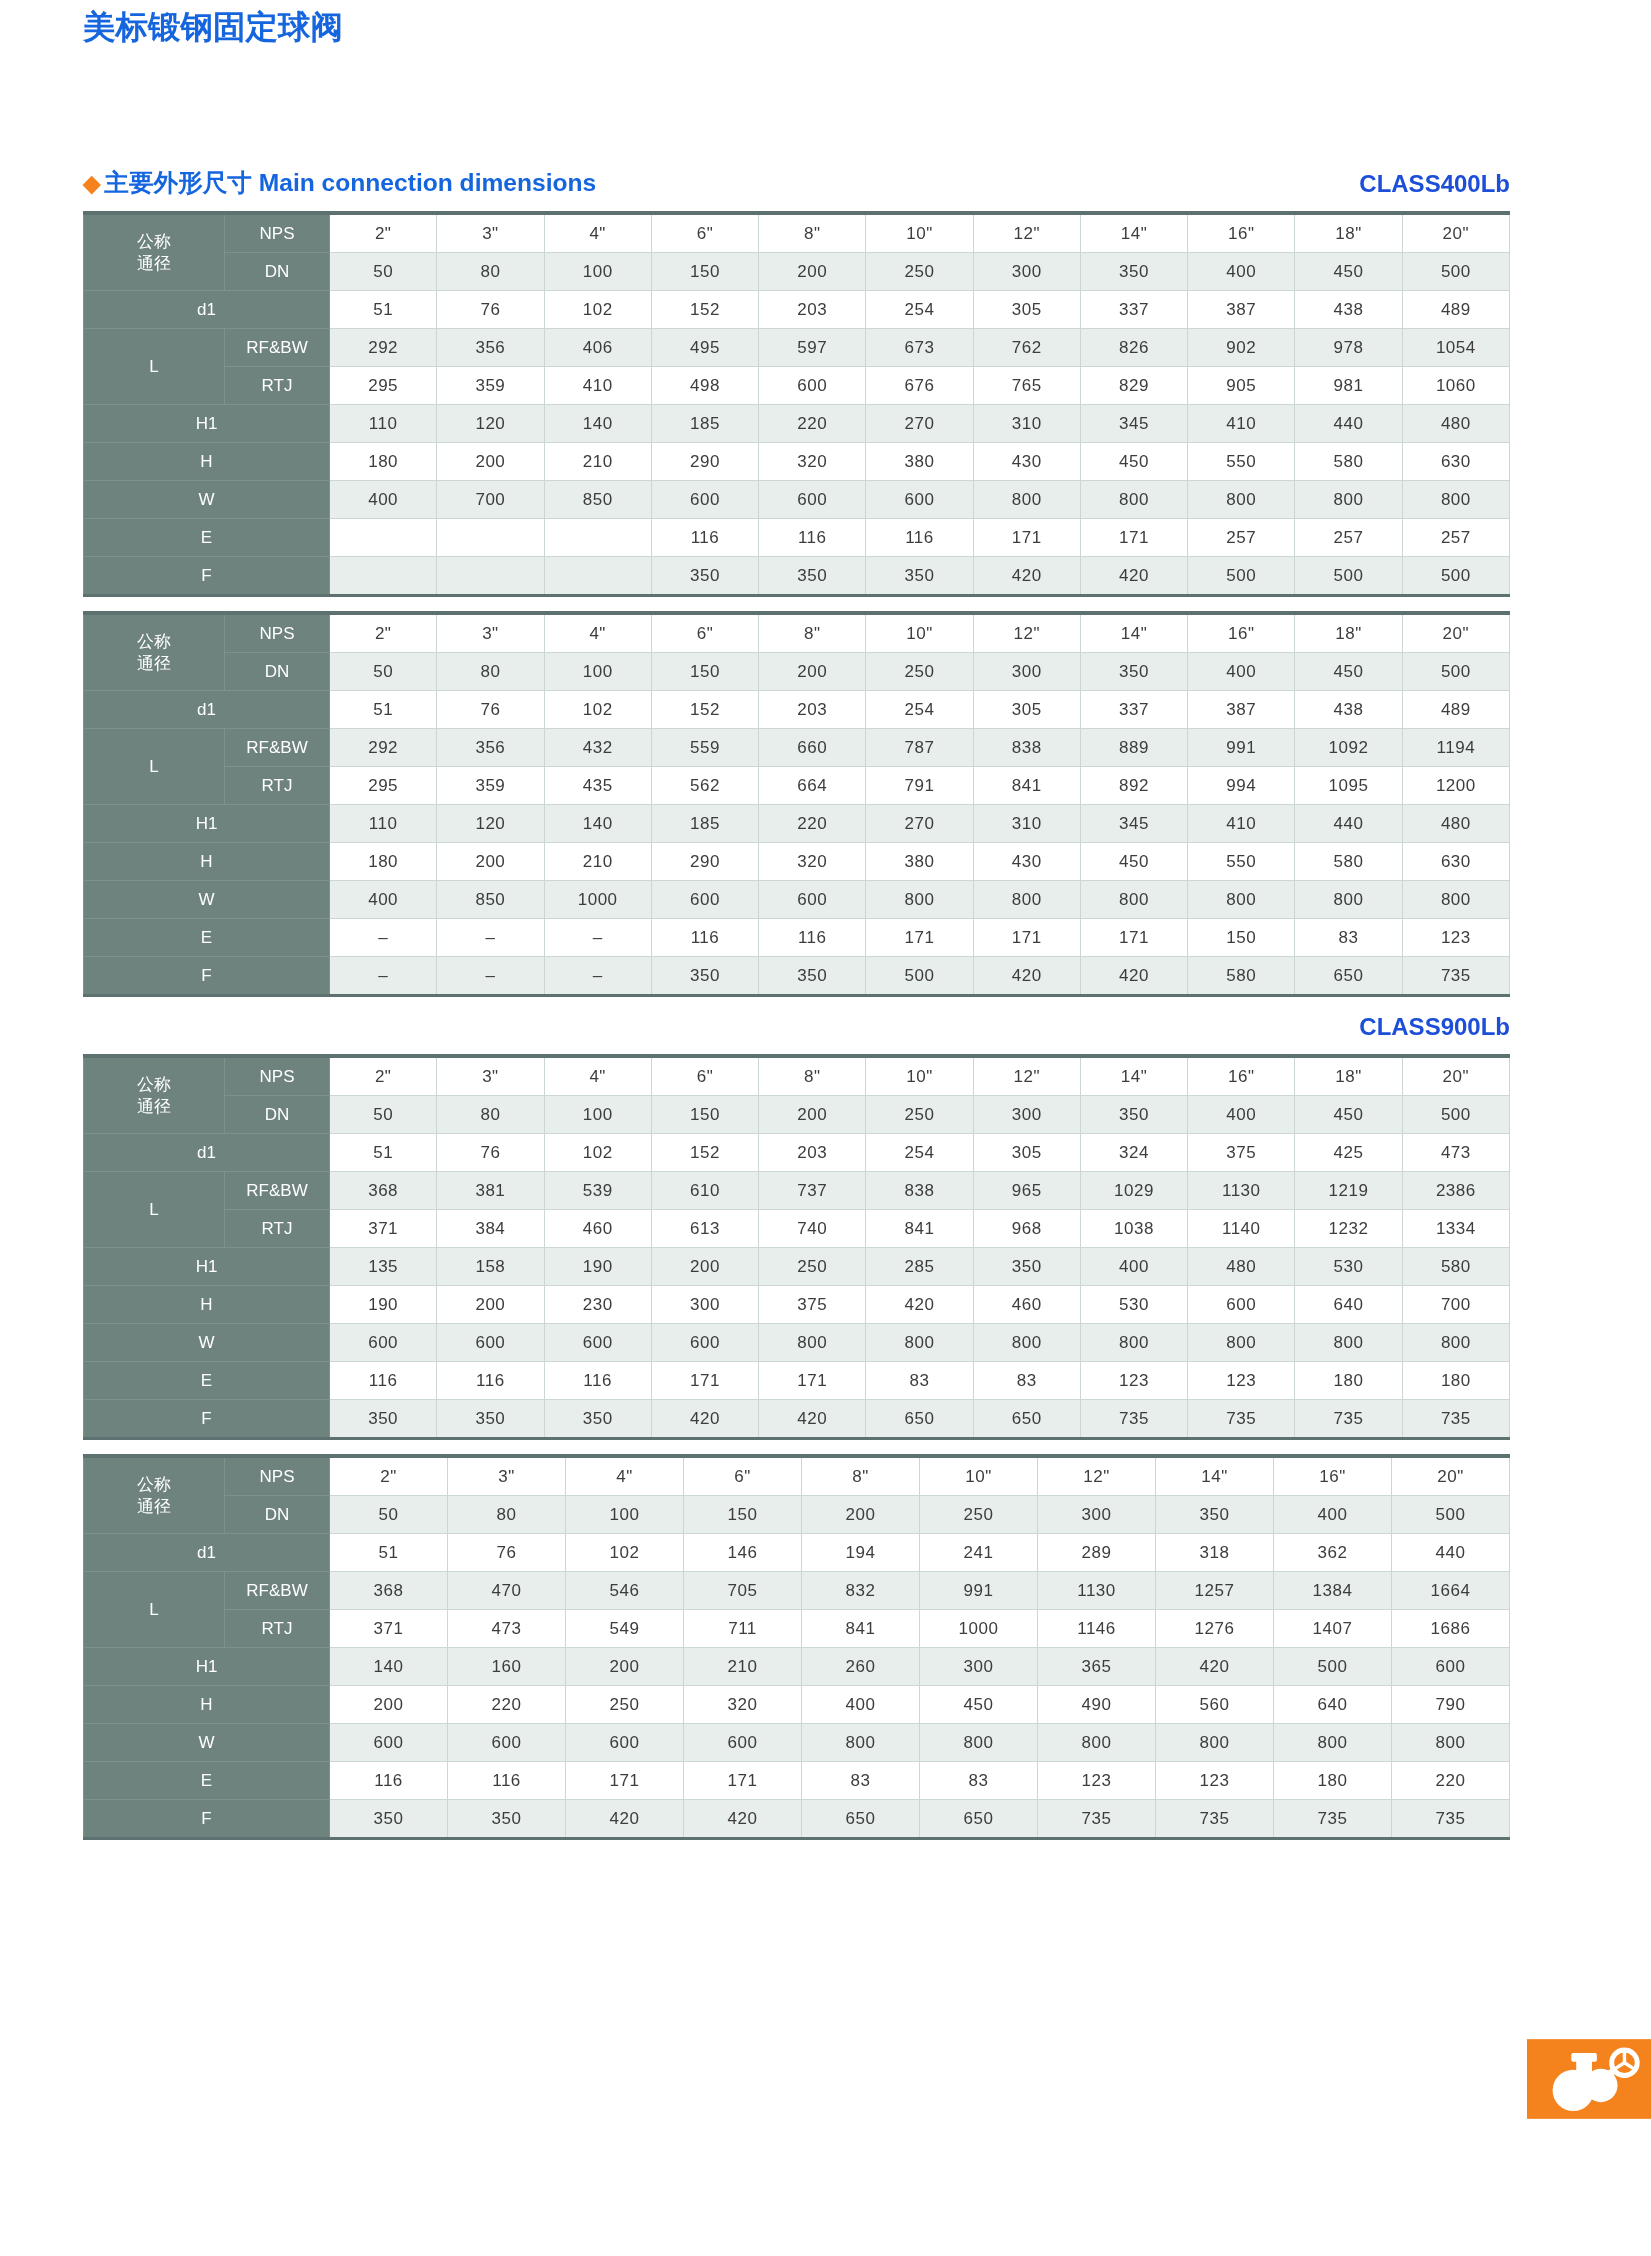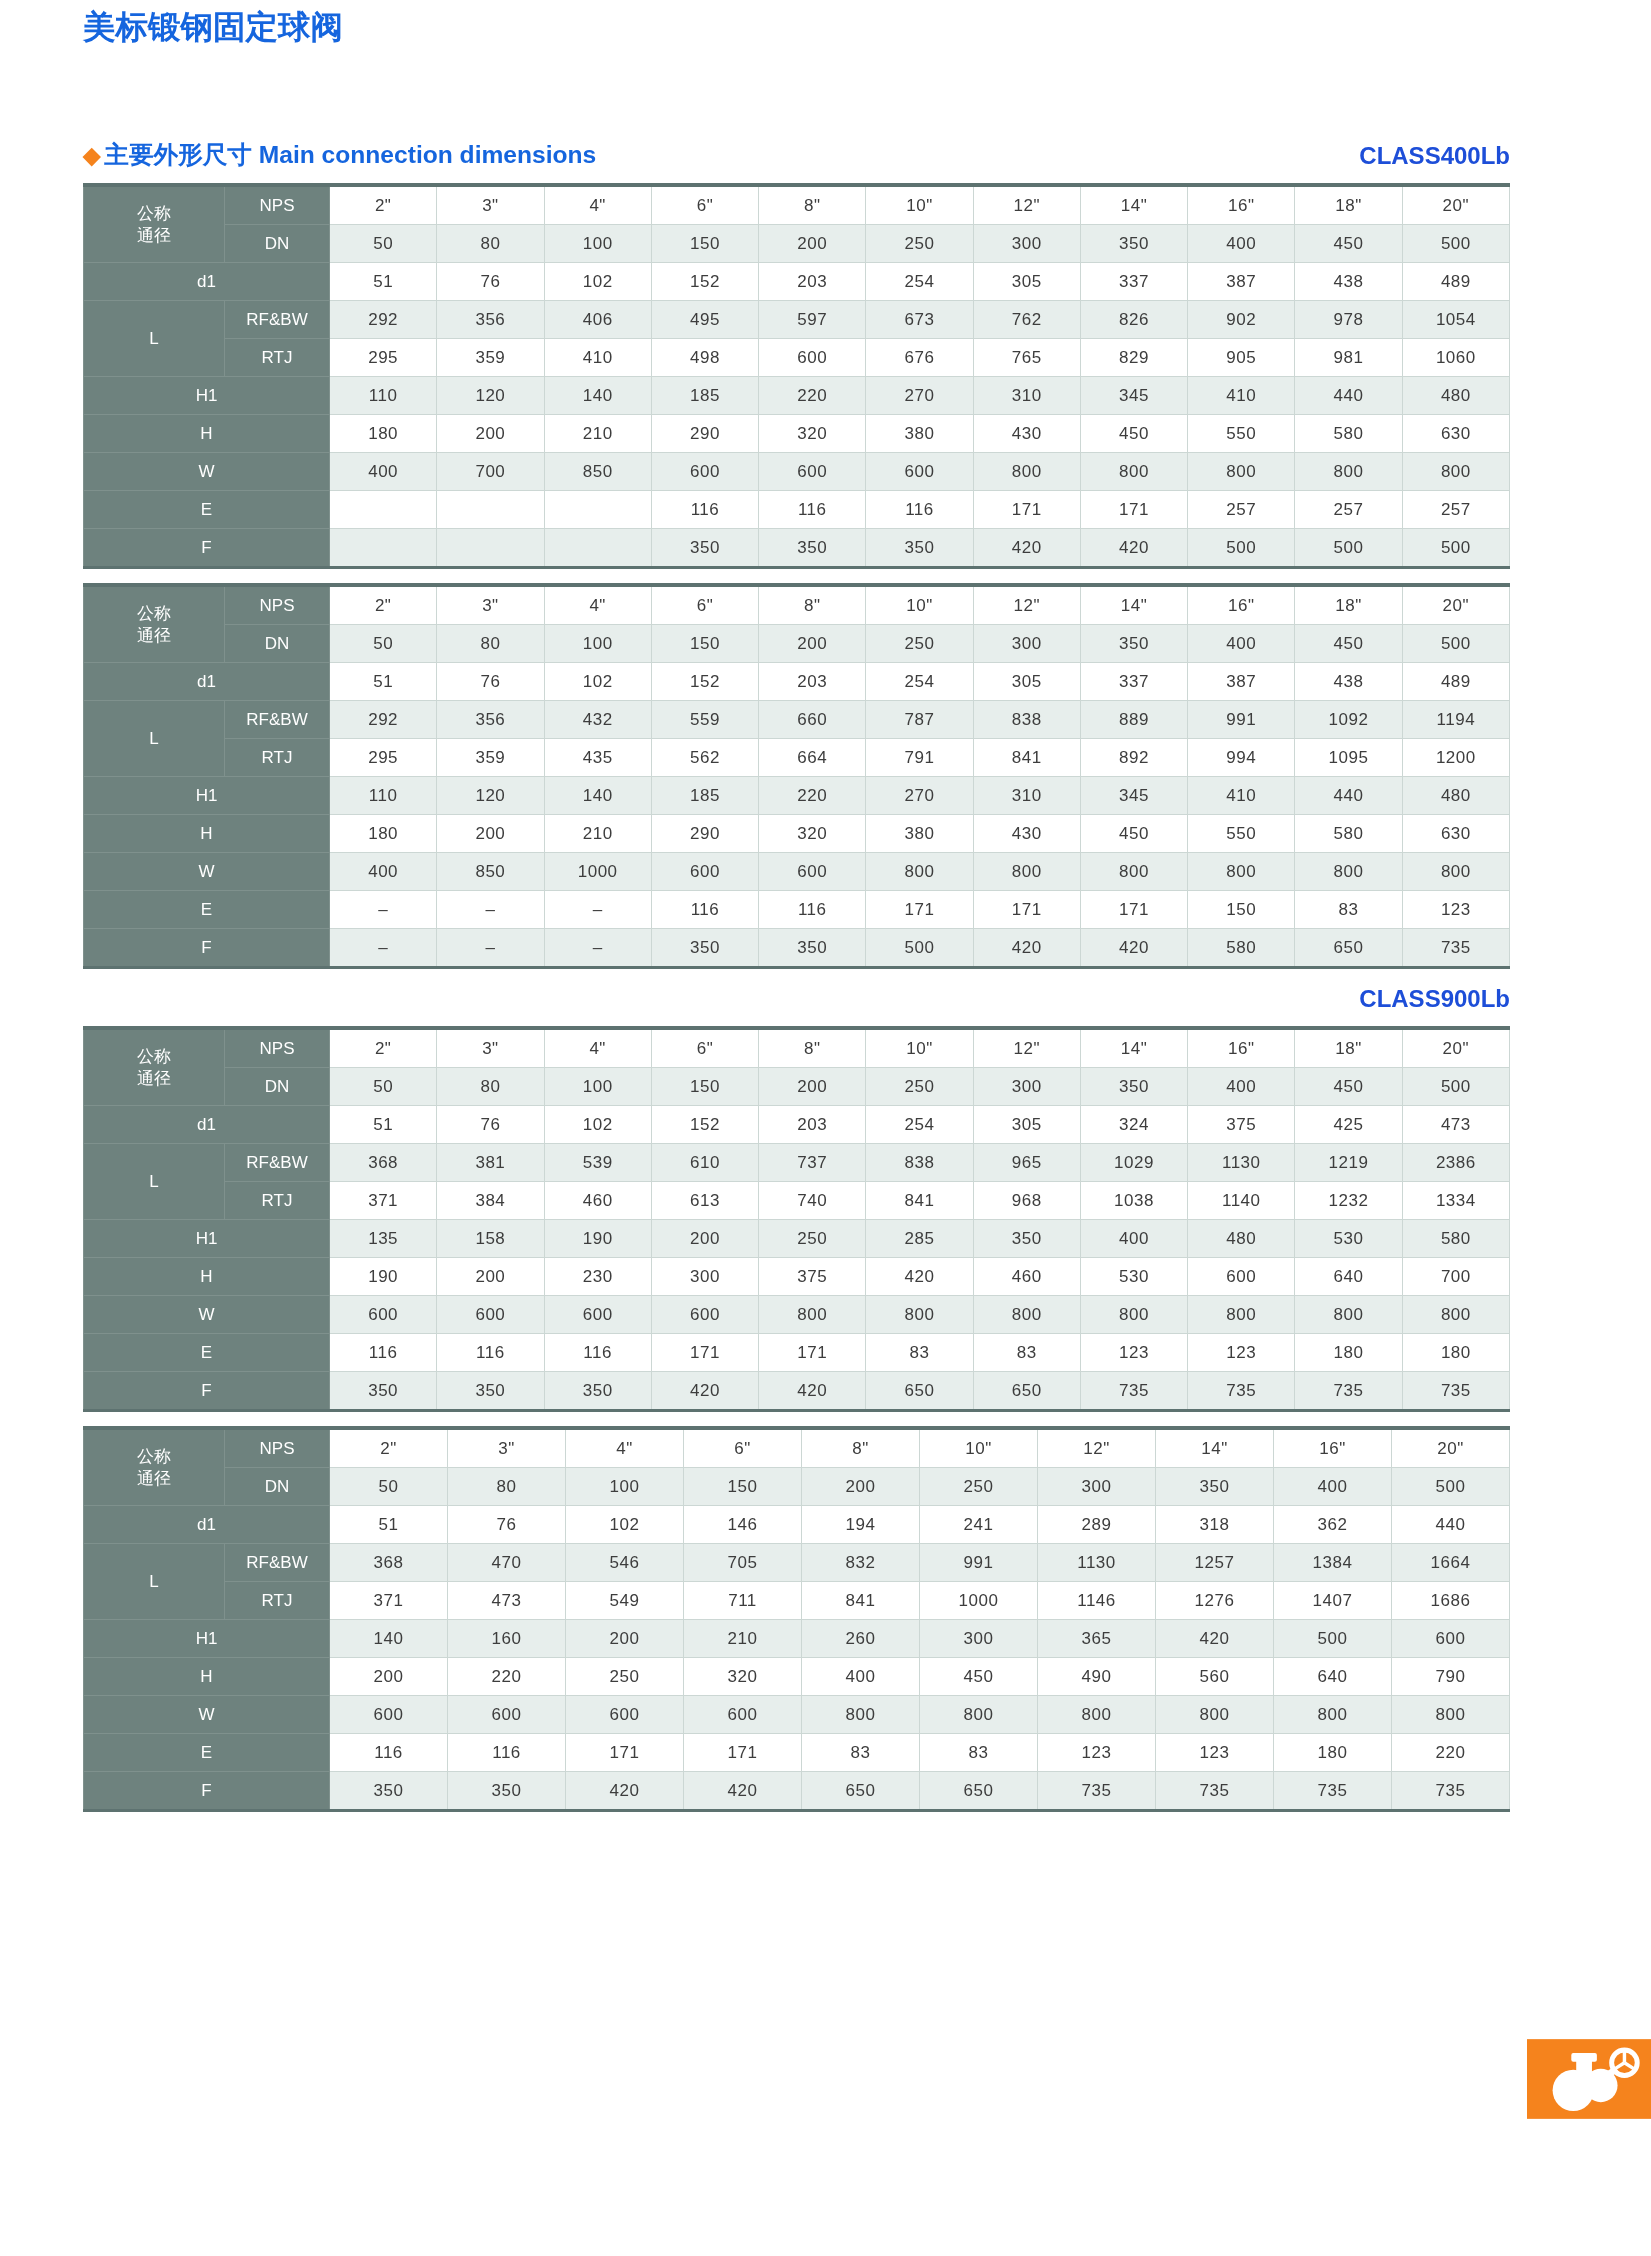--- a/index.html
+++ b/index.html
@@ -17,21 +17,21 @@
     font-size:40px; line-height:43px;
     font-weight:bold; color:#1565DE; letter-spacing:0.5px;
   }
   .page-subtitle {
     margin:9.9px 0 0 0;
     font-size:32.5px; line-height:39px;
     font-weight:bold; color:#1565DE;font-family:Liberation Mono, monospace;
   }
 
   .section-row {
-    margin-top:92px;
+    margin-top:120px;
     display:flex; justify-content:space-between; align-items:flex-end;
   }
   .section-title { font-size:24.6px; line-height:27.6px; font-weight:bold; color:#1565DE; }
   .section-title .diamond { color:#F5831D; font-size:22.7px; margin-right:3.9px; }
 
   .class-label {
     text-align:right;
     font-size:24px; line-height:27.6px; font-weight:bold; color:#1d4ed8;
     margin:15.8px 0 5.9px 0;
   }

